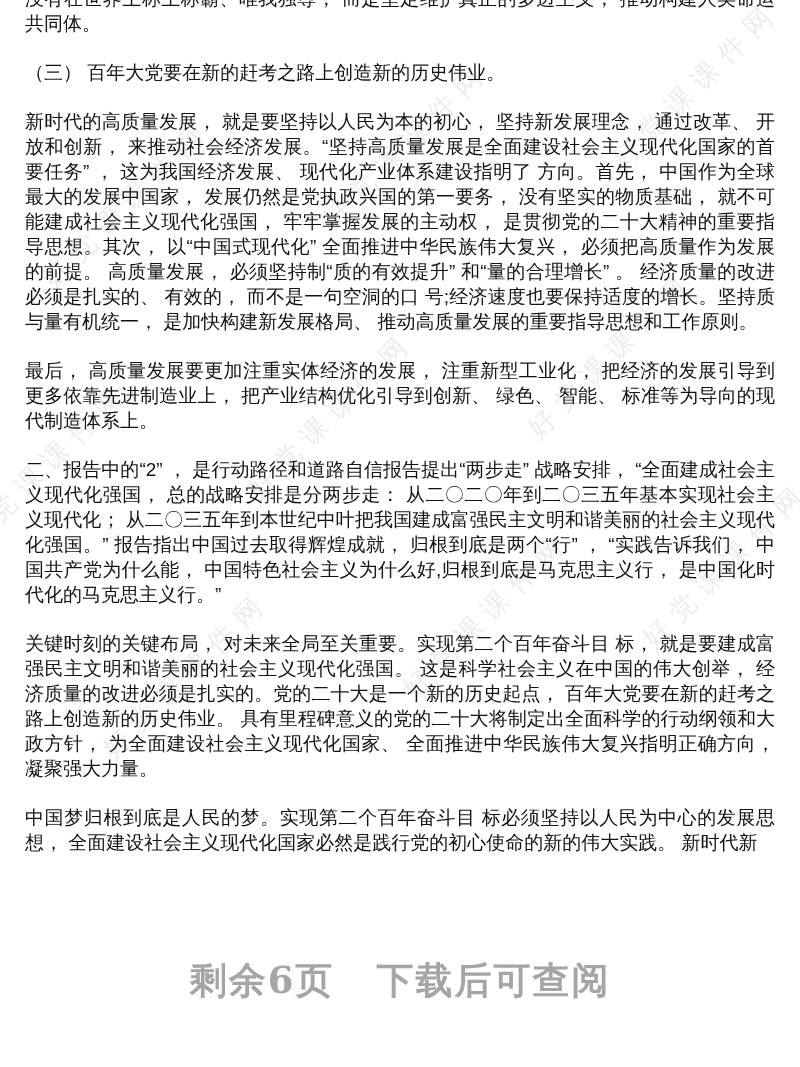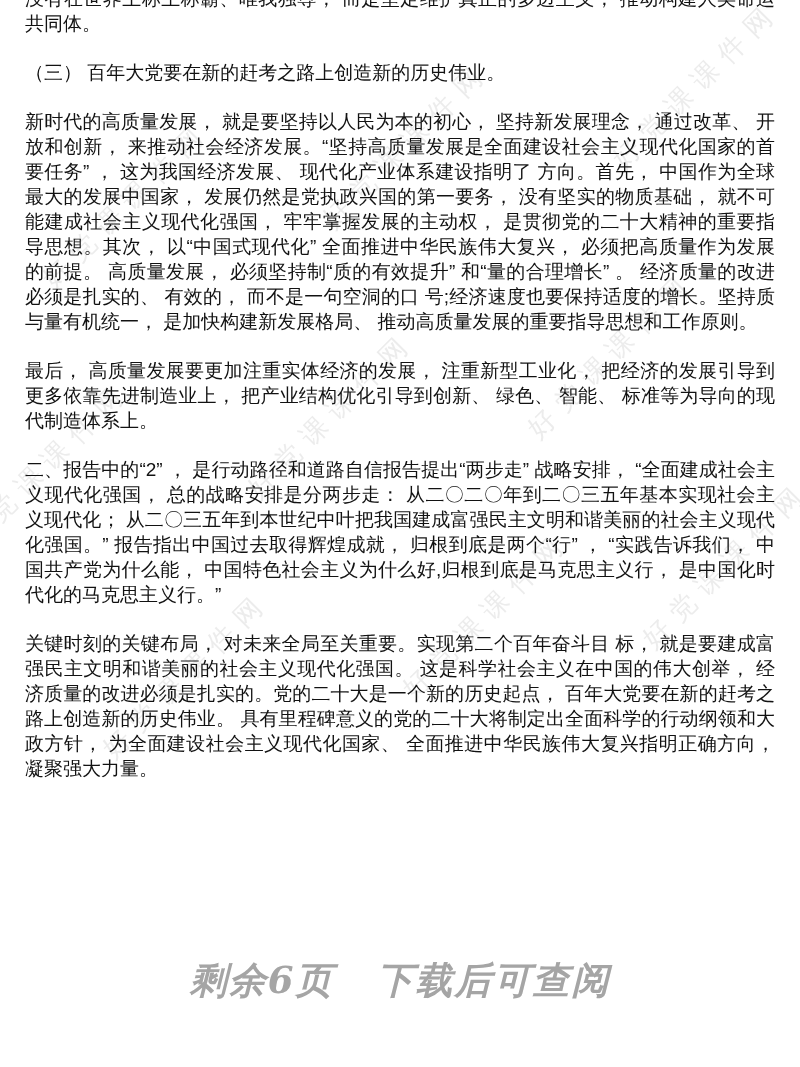--- a/index.html
+++ b/index.html
@@ -65,21 +65,20 @@
     right: 0;
     top: 956px;
     z-index: 2;
     text-align: center;
     font-family: "DejaVu Serif", "Liberation Serif", serif;
     font-weight: bold;
     font-size: 37px;
     letter-spacing: 2px;
     color: #a5a5a5;
     white-space: nowrap;
-    font-style: italic;
   }
   .footer-banner .gap { display: inline-block; width: 42px; }
 </style>
 </head>
 <body>
 
 <div class="page">
 
   <div class="watermark-layer">
     <span class="wm">好党课课件网</span>
@@ -93,19 +92,20 @@
     <span class="wm">好党课课件网</span>
   </div>
 
   <div class="content">
     <p class="para">没有在世界上称王称霸、唯我独尊， 而是坚定维护真正的多边主义， 推动构建人类命运共同体。</p>
     <p class="para">（三） 百年大党要在新的赶考之路上创造新的历史伟业。</p>
     <p class="para">新时代的高质量发展， 就是要坚持以人民为本的初心， 坚持新发展理念， 通过改革、 开放和创新， 来推动社会经济发展。“坚持高质量发展是全面建设社会主义现代化国家的首要任务” ， 这为我国经济发展、 现代化产业体系建设指明了 方向。首先， 中国作为全球最大的发展中国家， 发展仍然是党执政兴国的第一要务， 没有坚实的物质基础， 就不可能建成社会主义现代化强国， 牢牢掌握发展的主动权， 是贯彻党的二十大精神的重要指导思想。其次， 以“中国式现代化” 全面推进中华民族伟大复兴， 必须把高质量作为发展的前提。 高质量发展， 必须坚持制“质的有效提升” 和“量的合理增长” 。 经济质量的改进必须是扎实的、 有效的， 而不是一句空洞的口 号;经济速度也要保持适度的增长。坚持质与量有机统一， 是加快构建新发展格局、 推动高质量发展的重要指导思想和工作原则。</p>
     <p class="para">最后， 高质量发展要更加注重实体经济的发展， 注重新型工业化， 把经济的发展引导到更多依靠先进制造业上， 把产业结构优化引导到创新、 绿色、 智能、 标准等为导向的现代制造体系上。</p>
     <p class="para">二、报告中的“2” ， 是行动路径和道路自信报告提出“两步走” 战略安排， “全面建成社会主义现代化强国， 总的战略安排是分两步走： 从二〇二〇年到二〇三五年基本实现社会主义现代化； 从二〇三五年到本世纪中叶把我国建成富强民主文明和谐美丽的社会主义现代化强国。” 报告指出中国过去取得辉煌成就， 归根到底是两个“行” ， “实践告诉我们， 中国共产党为什么能， 中国特色社会主义为什么好,归根到底是马克思主义行， 是中国化时代化的马克思主义行。”</p>
     <p class="para">关键时刻的关键布局， 对未来全局至关重要。实现第二个百年奋斗目 标， 就是要建成富强民主文明和谐美丽的社会主义现代化强国。 这是科学社会主义在中国的伟大创举， 经济质量的改进必须是扎实的。党的二十大是一个新的历史起点， 百年大党要在新的赶考之路上创造新的历史伟业。 具有里程碑意义的党的二十大将制定出全面科学的行动纲领和大政方针， 为全面建设社会主义现代化国家、 全面推进中华民族伟大复兴指明正确方向， 凝聚强大力量。</p>
+    <p class="para">中国梦归根到底是人民的梦。实现第二个百年奋斗目 标必须坚持以人民为中心的发展思想， 全面建设社会主义现代化国家必然是践行党的初心使命的新的伟大实践。 新时代新</p>
   </div>
 
   <div class="footer-banner">
     <span>剩余6页</span><span class="gap"></span><span>下载后可查阅</span>
   </div>
 
 </div>
 
 </body></html>

